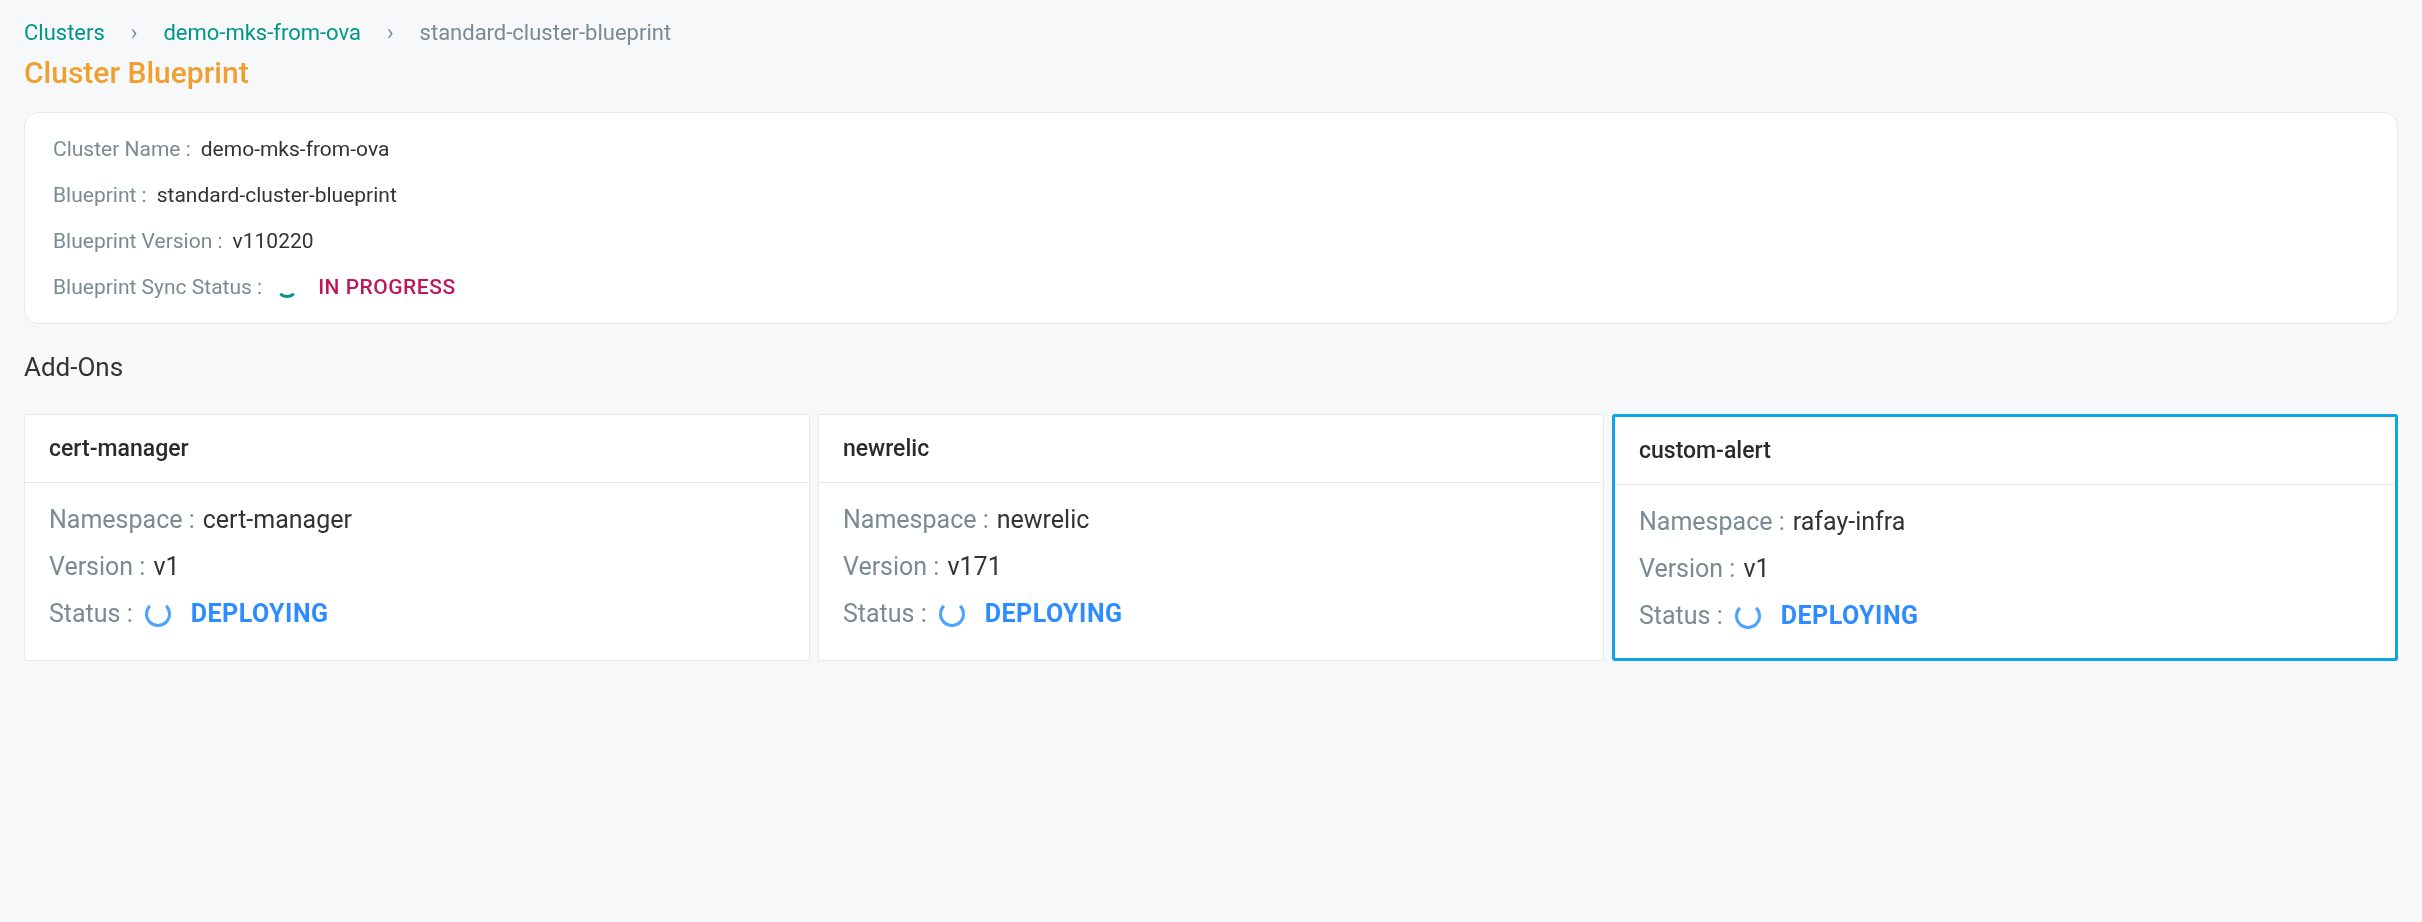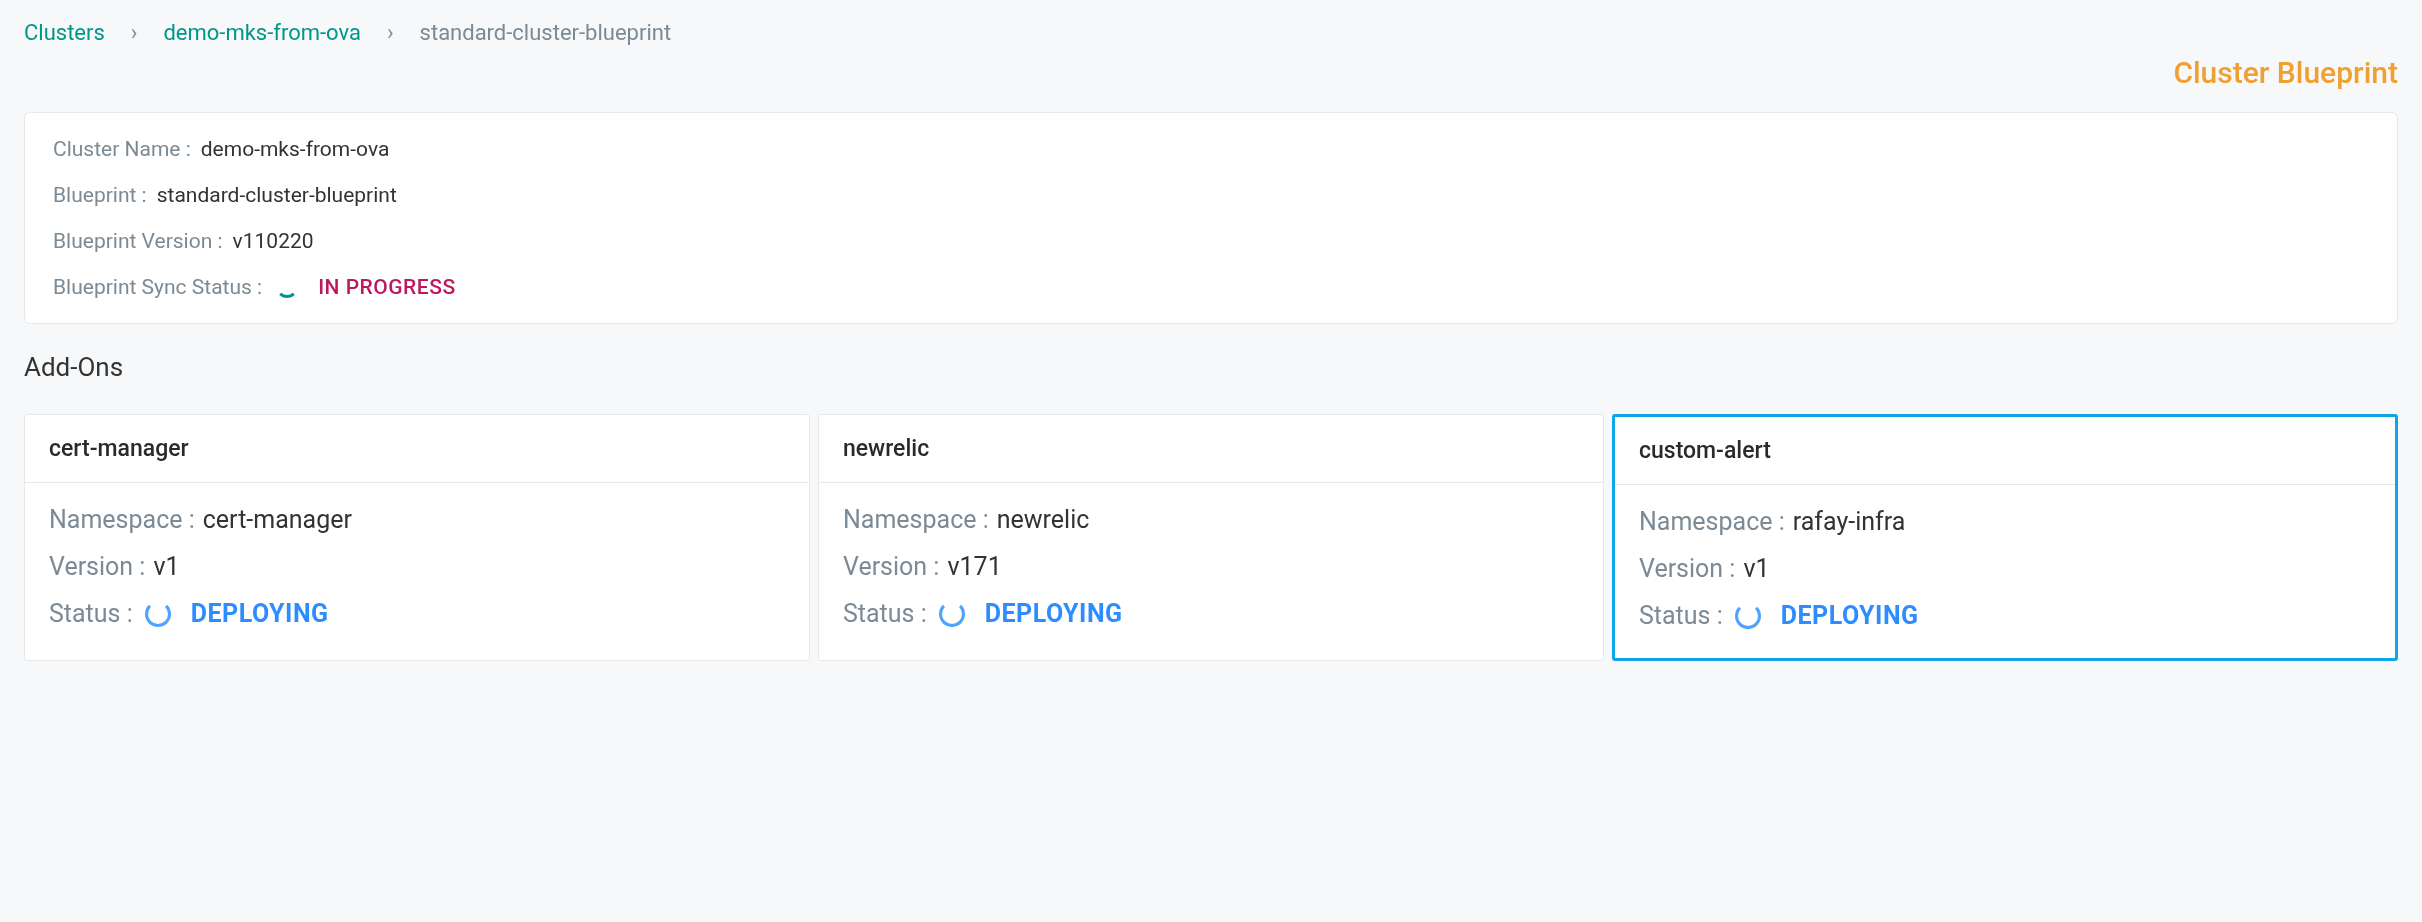--- a/index.html
+++ b/index.html
@@ -1,22 +1,22 @@
 <!DOCTYPE html>
 <html><head>
   <meta charset="utf-8">
   <style>
     * { box-sizing: border-box; margin: 0; padding: 0; }
     body { font-family: -apple-system, BlinkMacSystemFont, "Segoe UI", Roboto, Arial, sans-serif; background: #f6f8fa; color: #333; font-size: 20px; padding: 20px 24px; width: 2422px; }
     .breadcrumb { display: flex; align-items: center; gap: 26px; font-size: 22px; margin-bottom: 10px; }
     .breadcrumb .crumb-link { color: #009688; cursor: pointer; }
     .breadcrumb .crumb-sep { color: #7b8a94; }
     .breadcrumb .crumb-current { color: #7b8a94; }
-    .page-title { color: #f0a030; font-size: 30px; font-weight: 500; margin-bottom: 22px; text-align: right; }
-    .card { background: #fff; border: 1px solid #e6e8ea; border-radius: 6px; padding: 24px 28px; margin-bottom: 28px; }
+    .page-title { color: #f0a030; font-size: 30px; font-weight: 500; margin-bottom: 22px; }
+    .card { background: #fff; border: 1px solid #e6e8ea; border-radius: 14px; padding: 24px 28px; margin-bottom: 28px; }
     .info-row { display: flex; align-items: center; gap: 10px; margin-bottom: 22px; font-size: 21px; }
     .info-row:last-child { margin-bottom: 0; }
     .info-label { color: #7b8a94; }
     .info-value { color: #333; font-weight: 400; }
     .sync-status { color: #be185d; font-weight: 500; letter-spacing: 0.5px; }
     .spinner { width: 22px; height: 22px; border: 3px solid transparent; border-bottom-color: #009688; border-radius: 50%; display: inline-block; animation: spin 1s linear infinite; margin: 0 10px 0 4px; vertical-align: middle; }
     .spinner-blue { width: 26px; height: 26px; border: 3px solid #4fa3ff; border-top-color: transparent; border-radius: 50%; display: inline-block; animation: spin 1s linear infinite; margin: 0 12px 0 4px; vertical-align: middle; }
     @keyframes spin { to { transform: rotate(360deg); } }
     .section-title { font-size: 26px; color: #333; font-weight: 400; margin-bottom: 32px; }
     .addons-grid { display: grid; grid-template-columns: repeat(3, 1fr); gap: 8px; }

